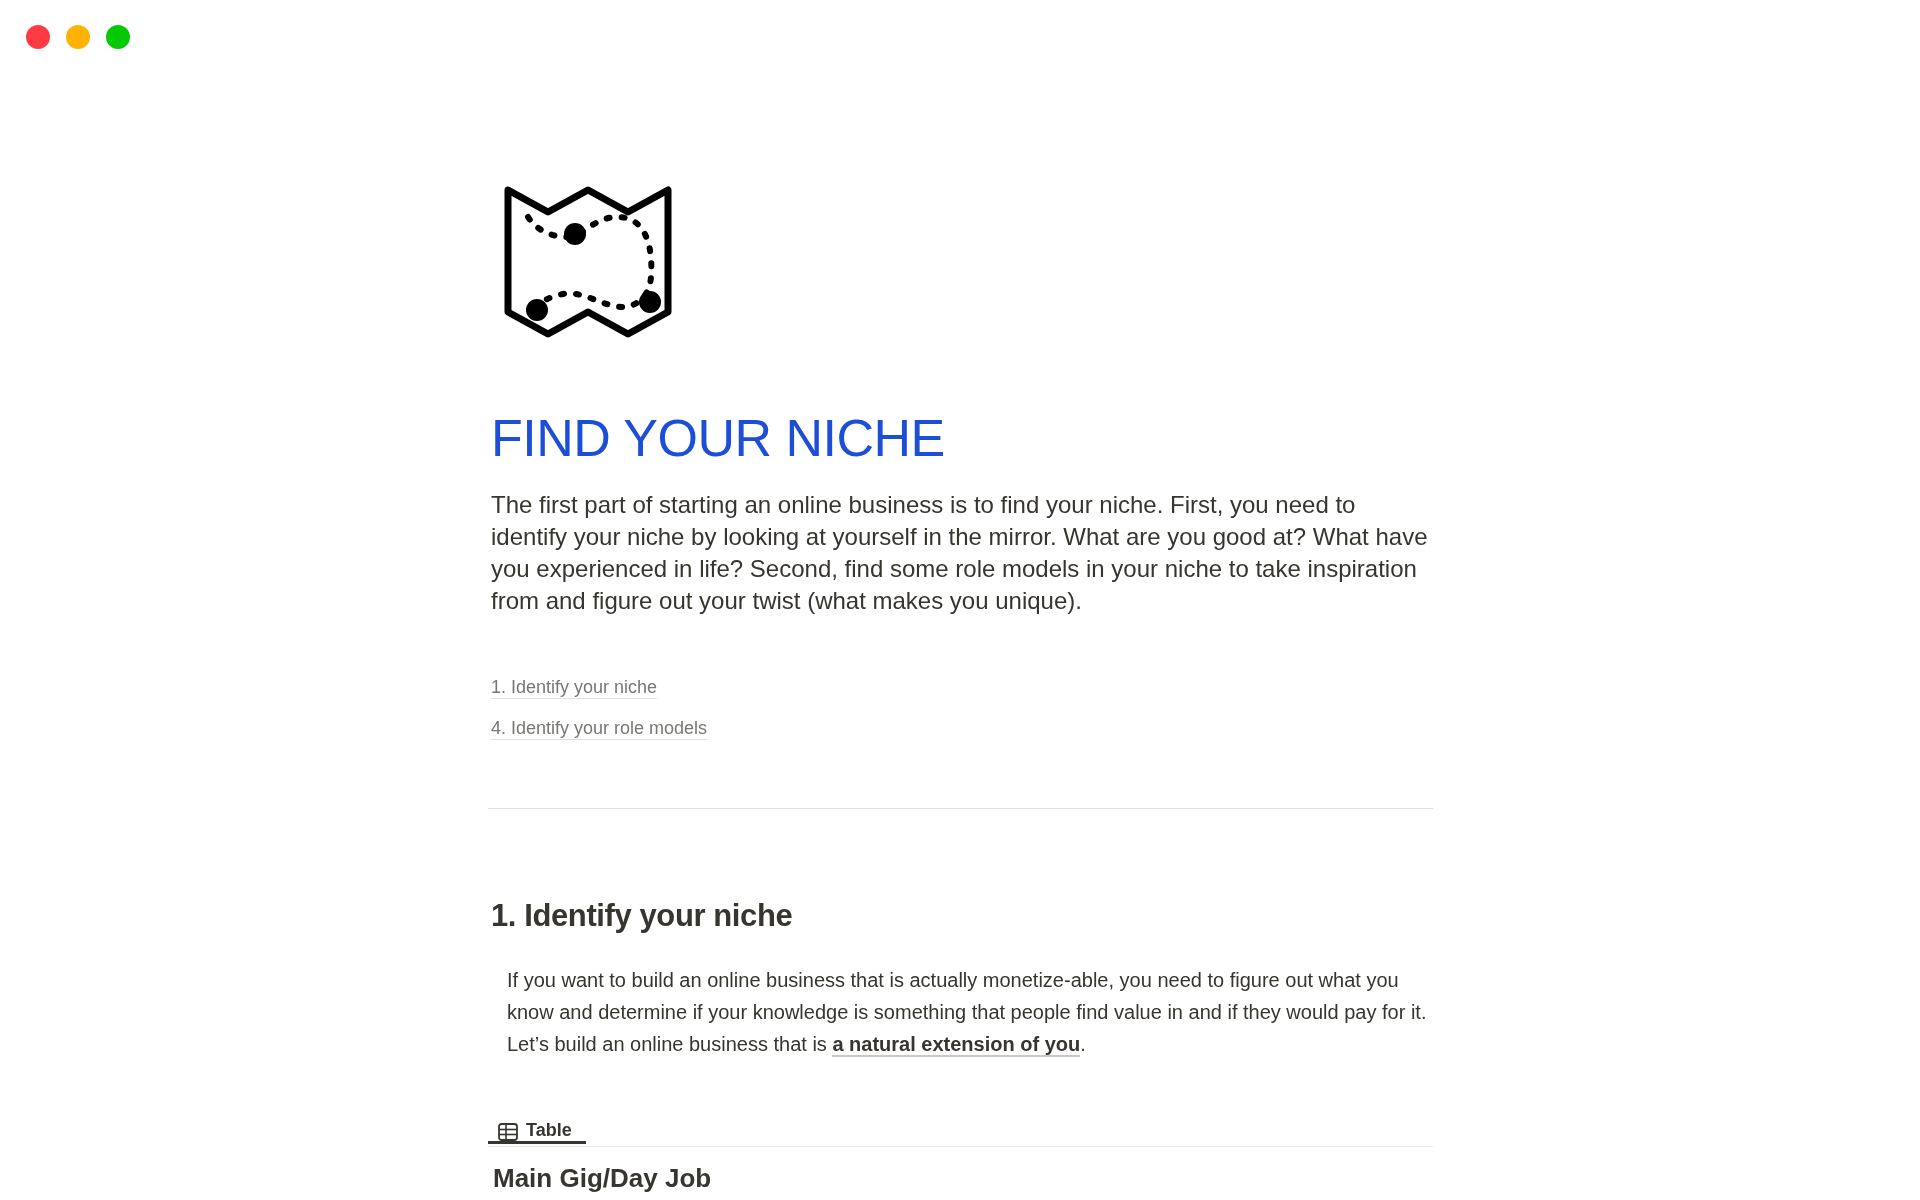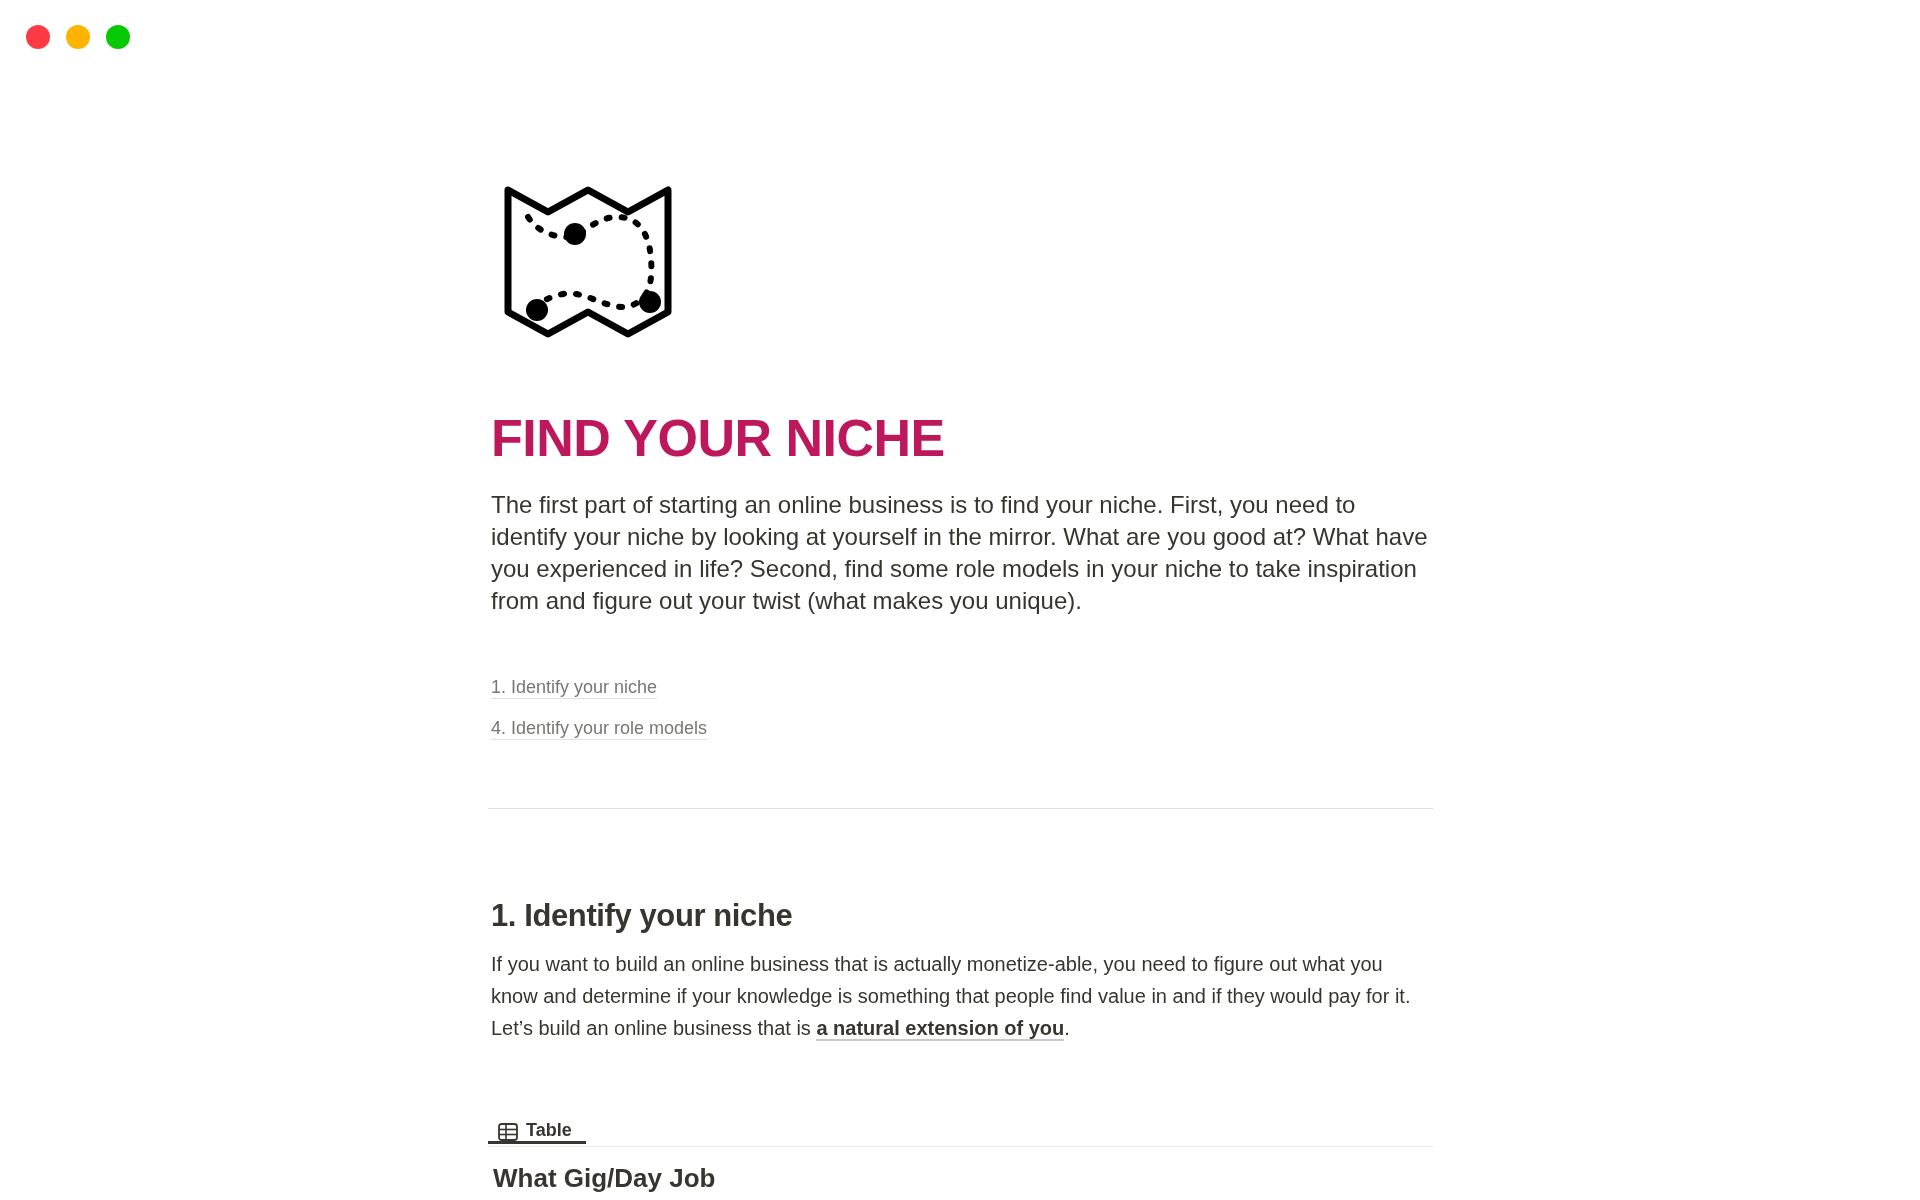--- a/index.html
+++ b/index.html
@@ -7,38 +7,38 @@
     width: 1920px; height: 1200px; overflow: hidden; background: #ffffff;
     font-family: "Liberation Sans", "DejaVu Sans", sans-serif; color: #37352f;
     position: relative;
   }
   .traffic { position: absolute; top: 25px; left: 26px; display: flex; gap: 16px; }
   .traffic .dot { width: 24px; height: 24px; border-radius: 50%; }
   .page { position: absolute; left: 491px; top: 0; width: 940px; }
   .icon { position: absolute; left: 12px; top: 182px; width: 170px; height: 162px; }
   .title {
     position: absolute; top: 408px; left: 0; margin: 0;
-    font-size: 52px; font-weight: 700; letter-spacing: -0.5px; color: #be185d; white-space: nowrap;
+    font-size: 52px; font-weight: 400; letter-spacing: -0.5px; color: #1d4ed8; white-space: nowrap;
   }
   .intro {
     position: absolute; top: 489px; left: 0; width: 940px; margin: 0;
     font-size: 24px; line-height: 32px; color: #37352f;
   }
   .toc { position: absolute; top: 676px; left: 0; }
   .toc a {
     display: block; width: max-content; font-size: 18px; line-height: 22px; color: #787774;
     text-decoration: none; border-bottom: 1px solid #e1e0dd; margin-bottom: 18px; padding-bottom: 0px;
   }
   .divider { position: absolute; top: 808px; left: -3px; width: 945px; height: 1px; background: #e0dfdc; border: 0; margin: 0; }
   .h2 {
     position: absolute; top: 898px; left: 0; margin: 0;
     font-size: 31px; font-weight: 700; letter-spacing: -0.4px; color: #37352f; white-space: nowrap;
   }
   .para2 {
-    position: absolute; top: 948px; left: 0; width: 940px; margin: 0;
+    position: absolute; top: 948px; left: 0; width: 940px; margin: 16px;
     font-size: 20px; line-height: 32px; color: #37352f;
   }
   .para2 .hl { font-weight: 700; border-bottom: 2px solid #c9c8c5; }
   .tabs { position: absolute; top: 1100px; left: -3px; width: 945px; height: 46px; border-bottom: 1px solid #e9e9e7; }
   .tab {
     position: absolute; left: 0; top: 0; width: 98px; height: 44px; border-bottom: 3px solid #37352f;
     display: flex; align-items: flex-end; gap: 8px; padding-left: 10px; box-sizing: border-box; cursor: pointer;
   }
   .tab span.lbl { font-size: 18px; font-weight: 600; color: #37352f; }
   .tab-icon { width: 20px; height: 18px; }
@@ -84,14 +84,14 @@
       <svg class="tab-icon" viewBox="0 0 20 18">
         <rect x="1" y="1" width="18" height="16" rx="2.5" fill="none" stroke="#37352f" stroke-width="1.8"></rect>
         <line x1="1" y1="6.5" x2="19" y2="6.5" stroke="#37352f" stroke-width="1.6"></line>
         <line x1="1" y1="11.5" x2="19" y2="11.5" stroke="#37352f" stroke-width="1.6"></line>
         <line x1="8" y1="1" x2="8" y2="17" stroke="#37352f" stroke-width="1.6"></line>
       </svg>
       <span class="lbl">Table</span>
     </div>
   </div>
 
-  <h3 class="db-title">What Gig/Day Job</h3>
+  <h3 class="db-title">Main Gig/Day Job</h3>
 </div>
 
 </body></html>

